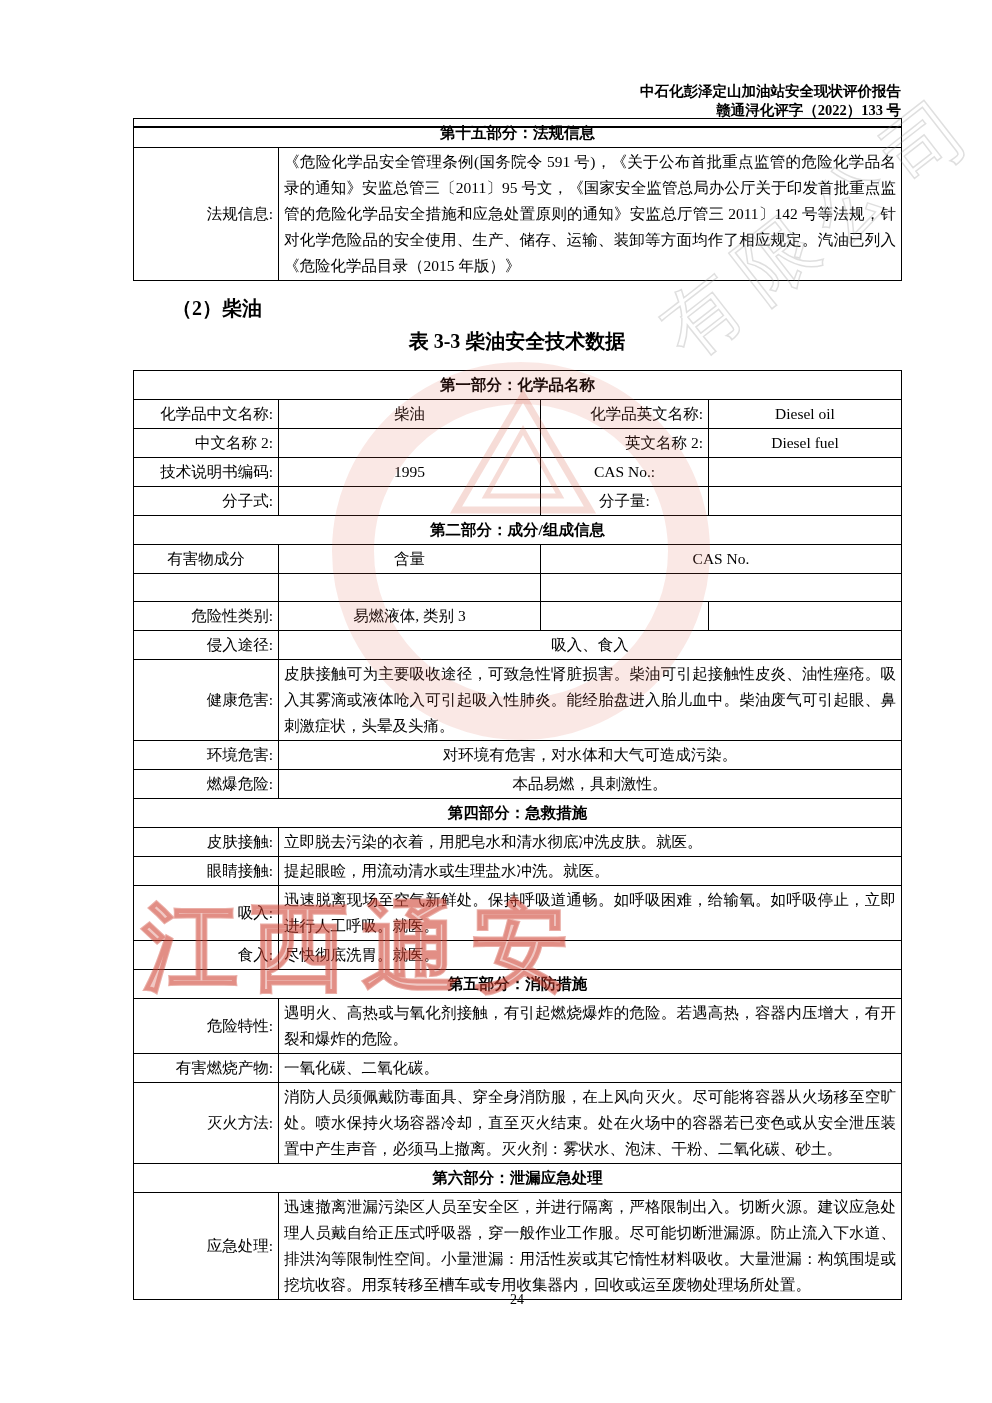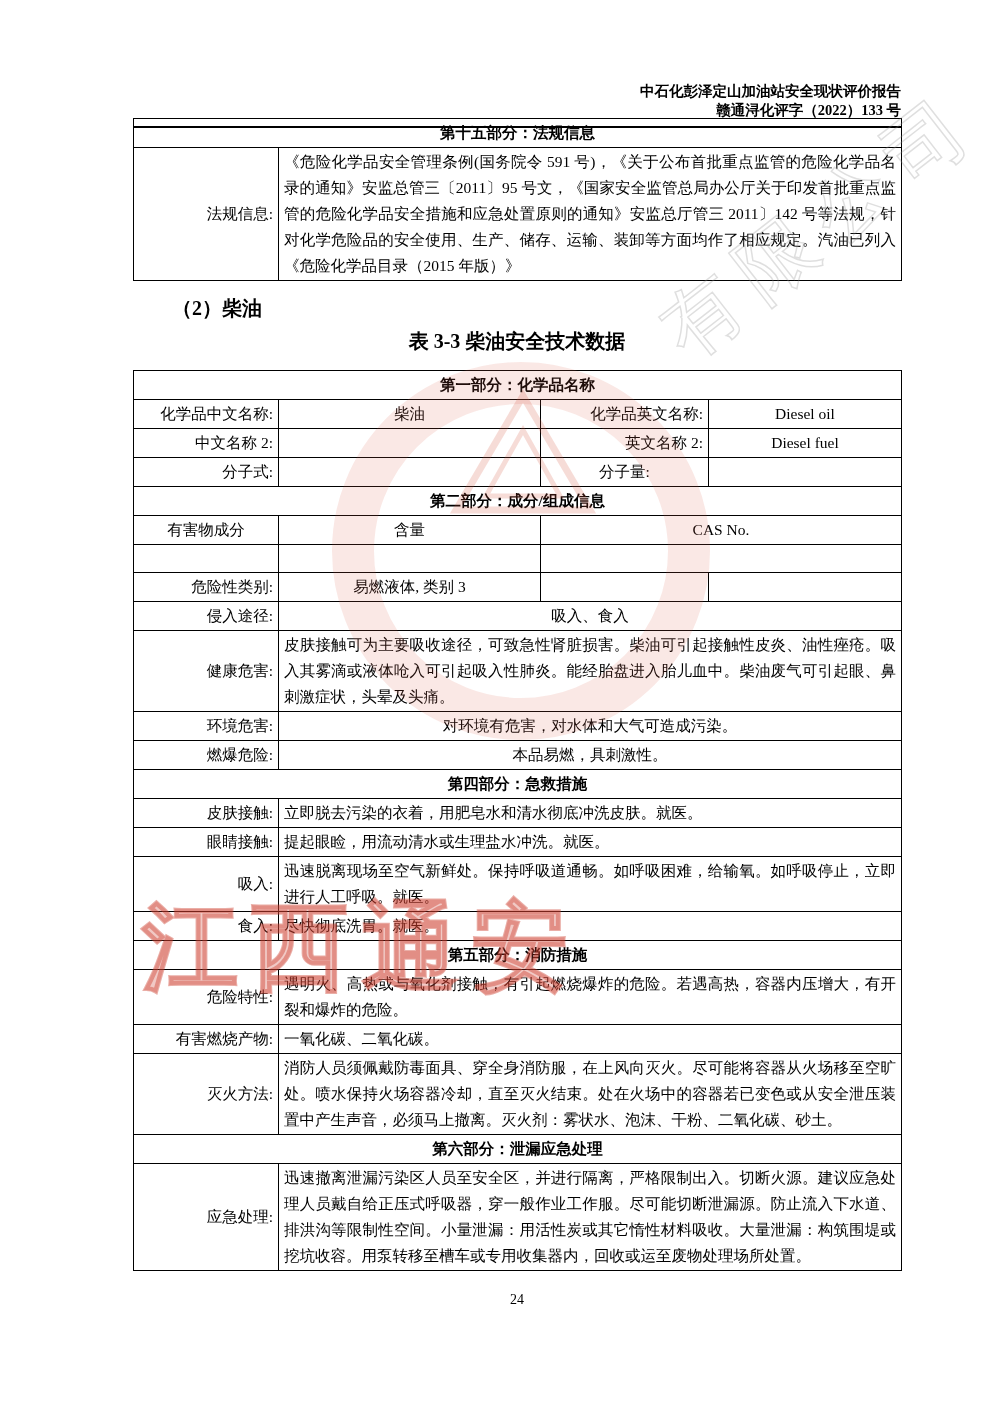--- a/index.html
+++ b/index.html
@@ -110,20 +110,26 @@
         <td class="lbl">化学品英文名称:</td>
         <td class="val">Diesel oil</td>
       </tr>
       <tr>
         <td class="lbl">中文名称 2:</td>
         <td class="val"></td>
         <td class="lbl">英文名称 2:</td>
         <td class="val">Diesel fuel</td>
       </tr>
       <tr>
+        <td class="lbl">技术说明书编码:</td>
+        <td class="val">1995</td>
+        <td class="cc">CAS No.:</td>
+        <td class="val"></td>
+      </tr>
+      <tr>
         <td class="lbl">分子式:</td>
         <td class="val"></td>
         <td class="cc">分子量:</td>
         <td class="val"></td>
       </tr>
 
       <tr>
             <td colspan="4" class="sec">第二部分：成分/组成信息</td>
           </tr>
       <tr>

